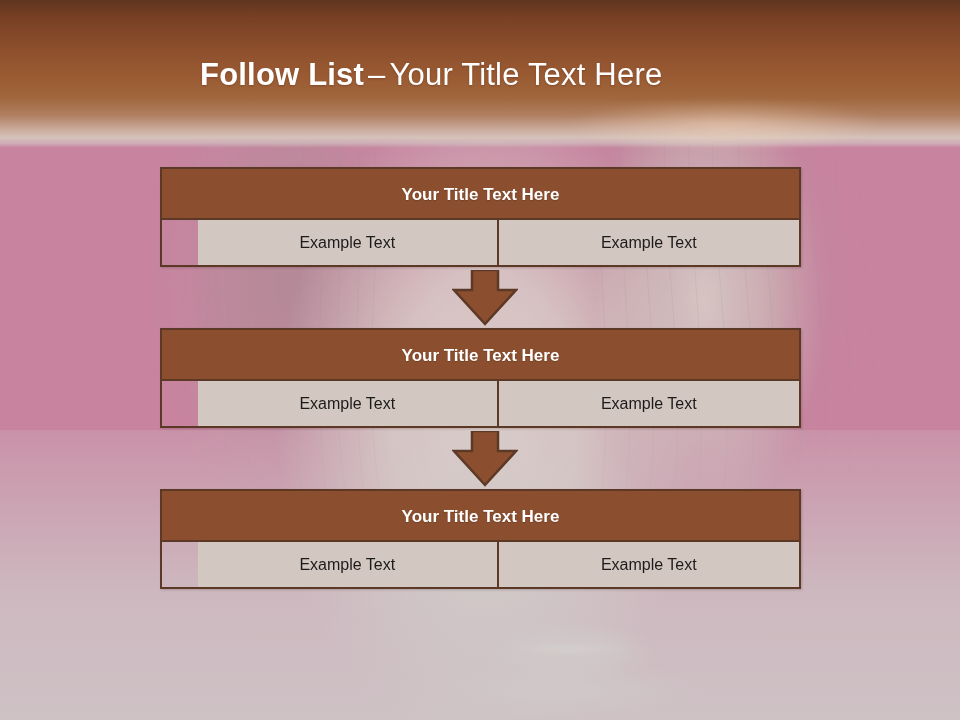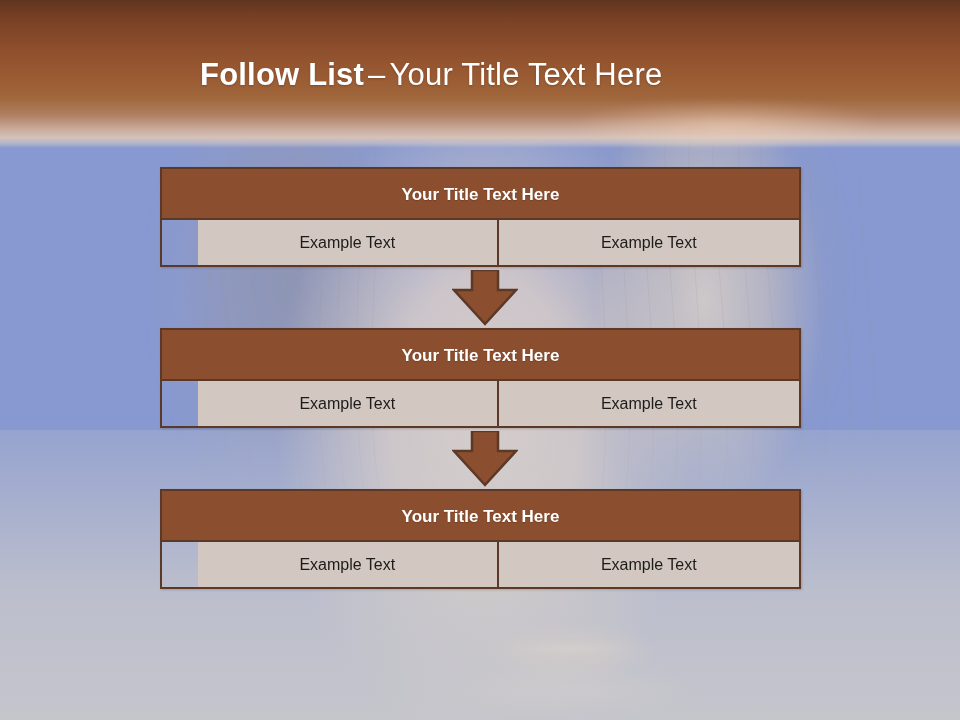--- a/index.html
+++ b/index.html
@@ -10,21 +10,21 @@
   }
   body {
     font-family: "Liberation Sans", sans-serif;
   }
 
   #slide {
     position: relative;
     width: 960px;
     height: 720px;
     overflow: hidden;
-    background: #1d4ed8;
+    background: #be185d;
   }
 
   
   .photo-layer {
     position: absolute;
     inset: 0;
     overflow: hidden;
   }
   
   .face-skin {

